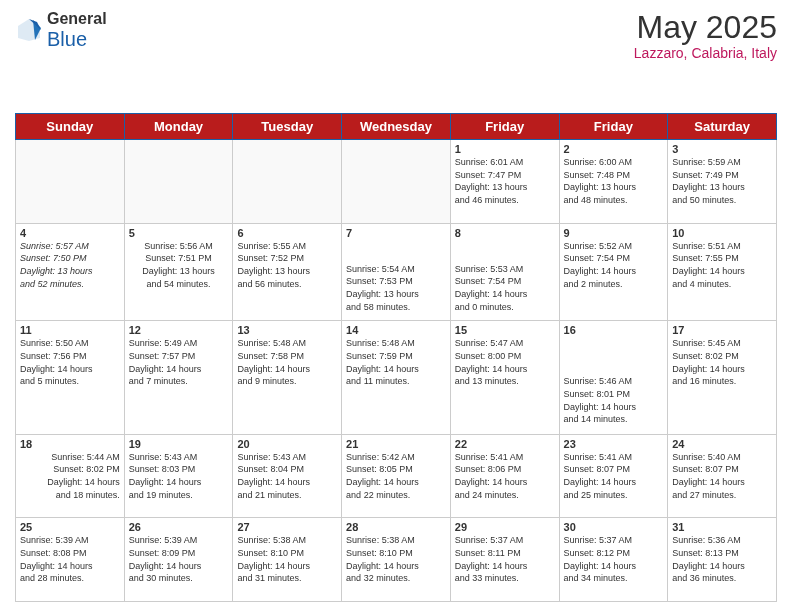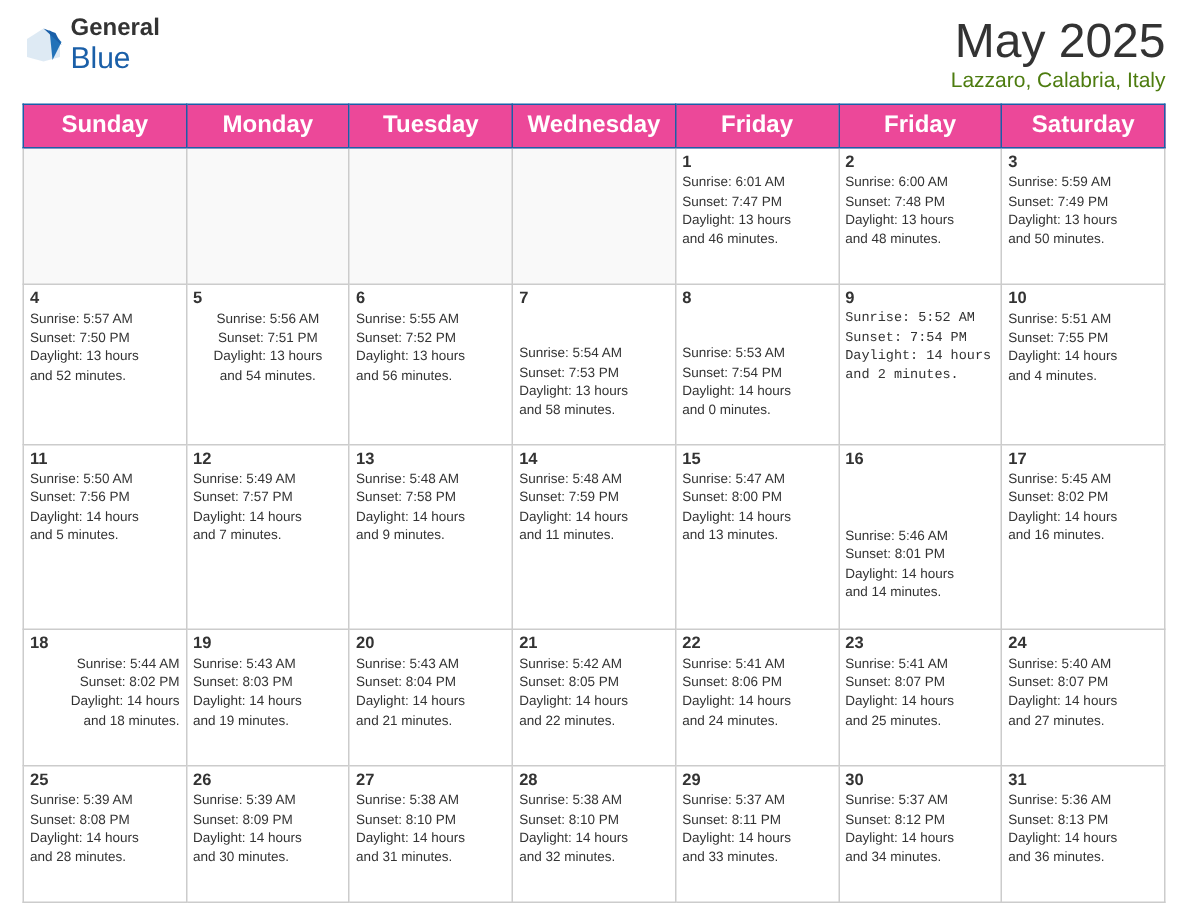--- a/index.html
+++ b/index.html
@@ -9,20 +9,21 @@
       font-family: Arial, sans-serif;
       background: #fff;
       overflow: hidden;
     }
     .page {
       width: 792px;
       height: 612px;
       padding: 10px 15px;
       display: flex;
       flex-direction: column;
+      gap: 44px;
     }
     .header {
       display: flex;
       justify-content: space-between;
       align-items: flex-start;
       margin-bottom: 8px;
     }
     .logo {
       display: flex;
       align-items: center;
@@ -51,34 +52,34 @@
       text-align: right;
     }
     .month-title {
       font-size: 32px;
       font-weight: normal;
       color: #333;
       line-height: 1.1;
     }
     .location {
       font-size: 14px;
-      color: #4d7c0f;
+      color: #be185d;
     }
     .calendar {
       flex: 1;
       border: 1px solid #ccc;
       border-collapse: collapse;
       width: 100%;
       table-layout: fixed;
     }
     .calendar th {
-      background: #ec4899;
+      background: #b91c1c;
       color: #fff;
       text-align: center;
-      font-size: 16px;
+      font-size: 13px;
       padding: 5px 2px;
       border: 1px solid #1a5fa8;
     }
     .calendar td {
       border: 1px solid #ccc;
       vertical-align: top;
       padding: 3px 4px;
       font-size: 9.5px;
       color: #333;
       background: #fff;
@@ -159,21 +160,21 @@
             <span class="day-number">3</span>
             <div class="day-info" style="white-space: pre-line;">Sunrise: 5:59 AM
 Sunset: 7:49 PM
 Daylight: 13 hours
 and 50 minutes.</div>
           </td>
         </tr>
         <tr>
           <td>
             <span class="day-number">4</span>
-            <div class="day-info" style="white-space: pre-line;">Sunrise: 5:57 AM
+            <div class="day-info" style="white-space: pre-line; font-style: italic;">Sunrise: 5:57 AM
 Sunset: 7:50 PM
 Daylight: 13 hours
 and 52 minutes.</div>
           </td>
           <td>
             <span class="day-number">5</span>
             <div class="day-info" style="white-space: pre-line; text-align: center;">Sunrise: 5:56 AM
 Sunset: 7:51 PM
 Daylight: 13 hours
 and 54 minutes.</div>
@@ -194,21 +195,21 @@
           </td>
           <td>
             <span class="day-number">8</span>
             <div class="day-info" style="white-space: pre-line; margin-top: 24px;">Sunrise: 5:53 AM
 Sunset: 7:54 PM
 Daylight: 14 hours
 and 0 minutes.</div>
           </td>
           <td>
             <span class="day-number">9</span>
-            <div class="day-info" style="white-space: pre-line; font-family: Liberation Mono, monospace;">Sunrise: 5:52 AM
+            <div class="day-info" style="white-space: pre-line;">Sunrise: 5:52 AM
 Sunset: 7:54 PM
 Daylight: 14 hours
 and 2 minutes.</div>
           </td>
           <td>
             <span class="day-number">10</span>
             <div class="day-info" style="white-space: pre-line;">Sunrise: 5:51 AM
 Sunset: 7:55 PM
 Daylight: 14 hours
 and 4 minutes.</div>

